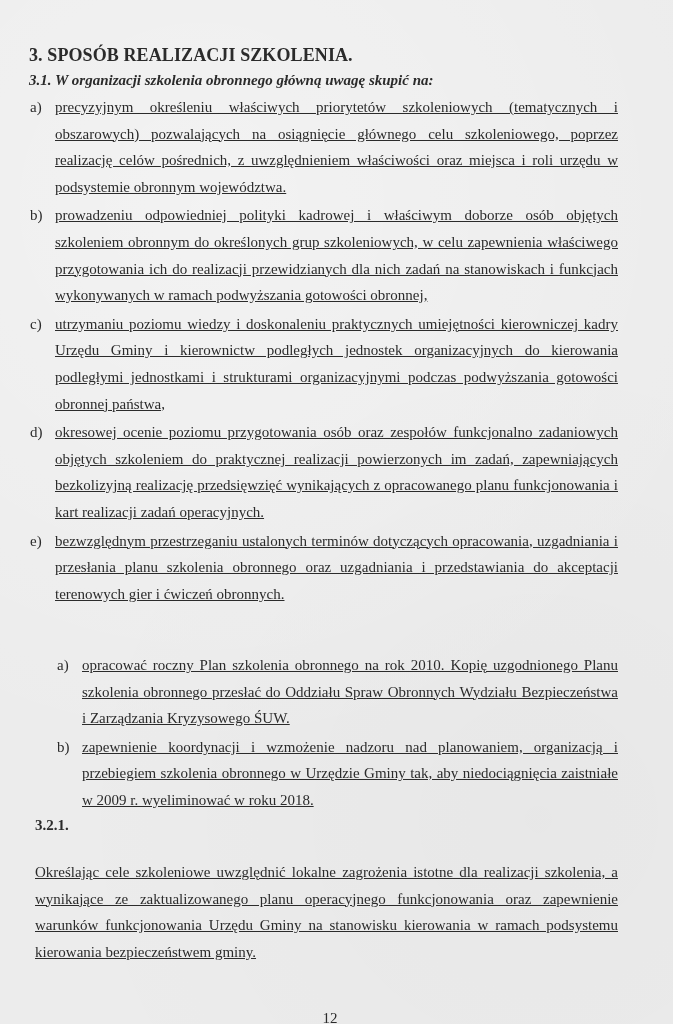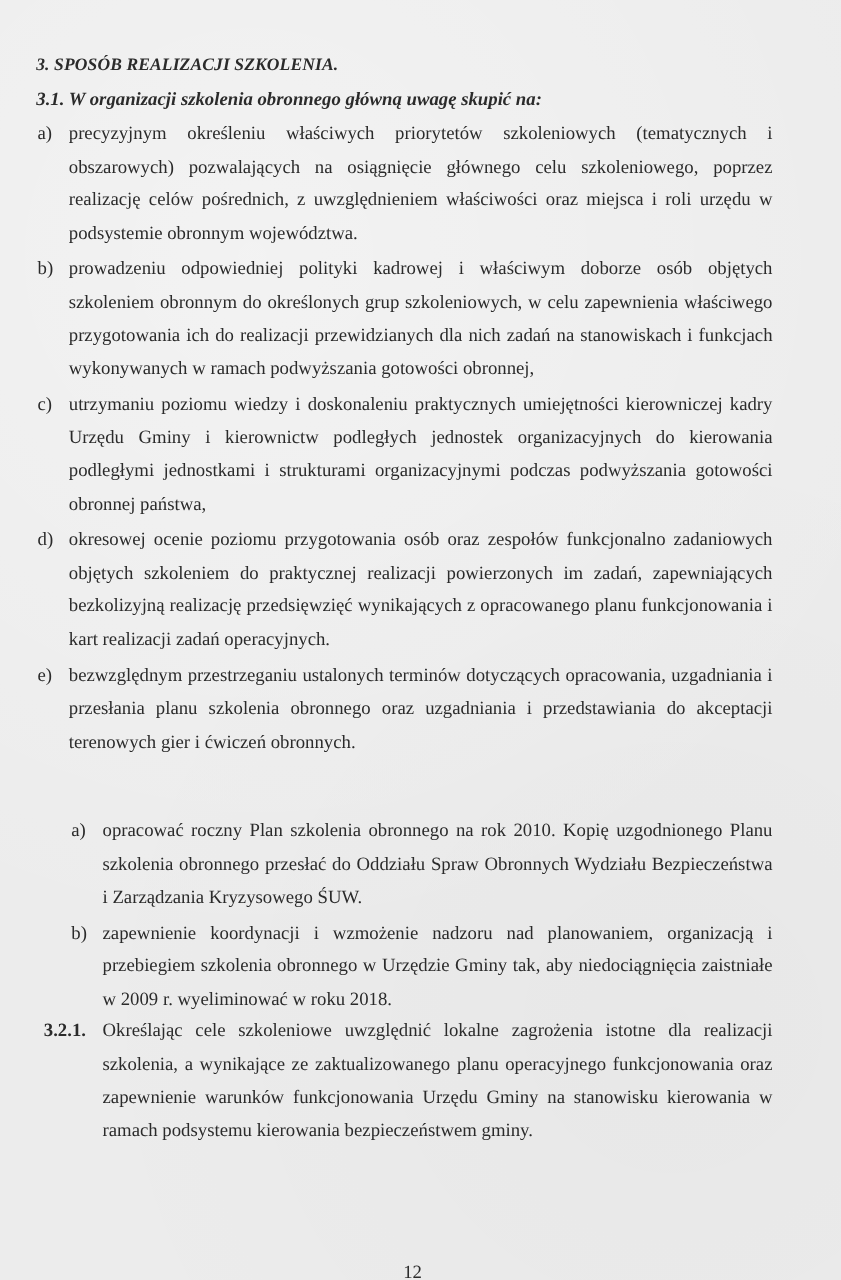--- a/index.html
+++ b/index.html
@@ -8,42 +8,42 @@
     background: #ececec;
     background-image: radial-gradient(circle at 30% 20%, rgba(255,255,255,0.35), rgba(0,0,0,0) 60%),
                       radial-gradient(circle at 80% 80%, rgba(0,0,0,0.02), rgba(0,0,0,0) 50%);
     font-family: "Liberation Serif", "DejaVu Serif", serif;
     color: #2b2b2b;
     position: relative;
   }
   .page { position: absolute; left: 0; top: 0; width: 673px; height: 1024px; }
   .h1 {
     position: absolute; left: 29px; top: 45px;
-    font-weight: bold; font-size: 14px; letter-spacing: 0.1px; font-style: italic;
+    font-weight: bold; font-size: 18px; letter-spacing: 0.1px;
   }
   .h2 {
     position: absolute; left: 29px; top: 72px;
     font-weight: bold; font-size: 15px; font-style: italic;
   }
   .h3 {
     position: absolute; left: 34px; top: 631px;
     font-weight: bold; font-size: 15px;
   }
   .list {
     position: absolute; margin: 0; padding: 0; list-style: none;
     font-size: 15px; line-height: 26.6px;
   }
   .list1 { left: 30px; top: 94px; width: 588px; }
   .list2 { left: 57px; top: 652px; width: 561px; }
   .item { display: flex; margin-bottom: 2px; }
   .marker { flex: 0 0 25px; }
-  .text { flex: 1; text-align: justify; text-align-last: left; }
+  .text { flex: 1; text-align: justify; text-align-last: left; text-decoration: underline; }
   .sub {
     position: absolute; left: 35px; top: 812px; width: 583px;
-    display: flex; font-size: 15px; line-height: 26.6px;
+    display: flex; font-size: 15px; line-height: 26.6px; flex-direction: column;
   }
   .sub .num { flex: 0 0 47px; font-weight: bold; }
   .sub .text { flex: 1; }
   .page-number {
     position: absolute; left: 0; width: 660px; top: 972px;
     text-align: center; font-size: 15px; margin-top: 38px;
   }
 </style>
 </head>
 <body>

